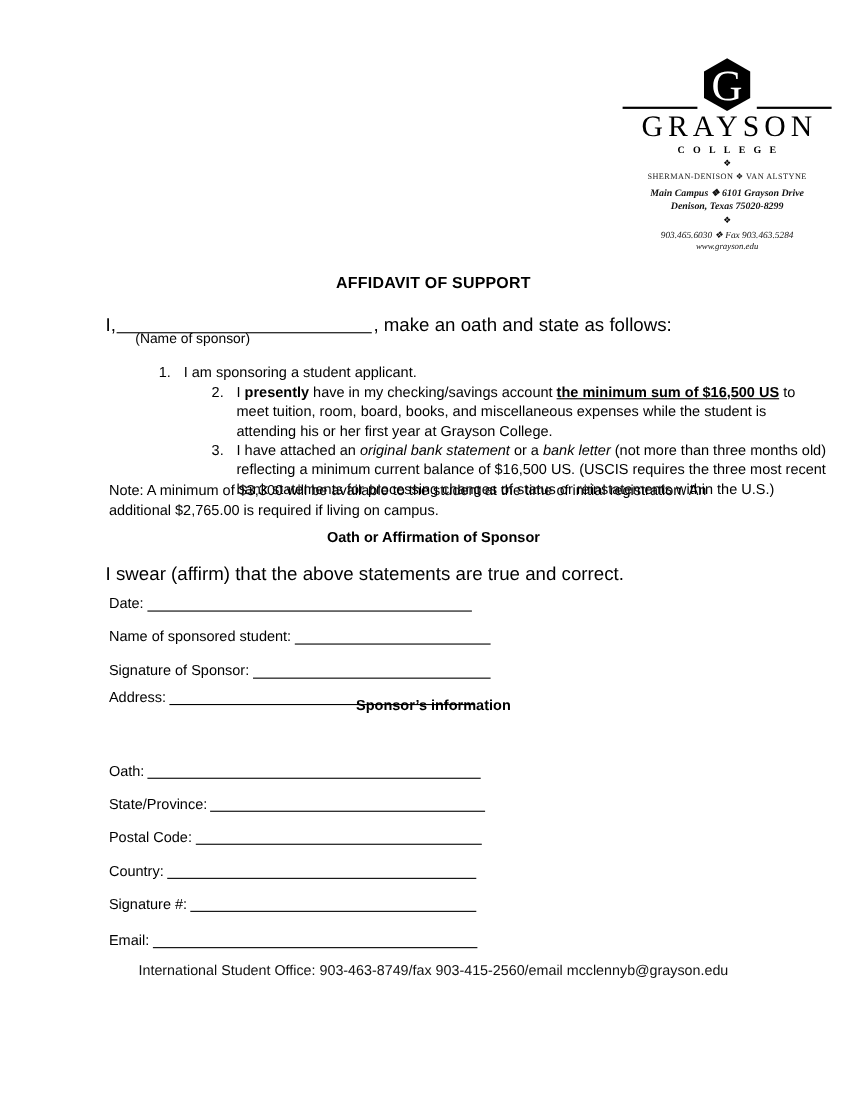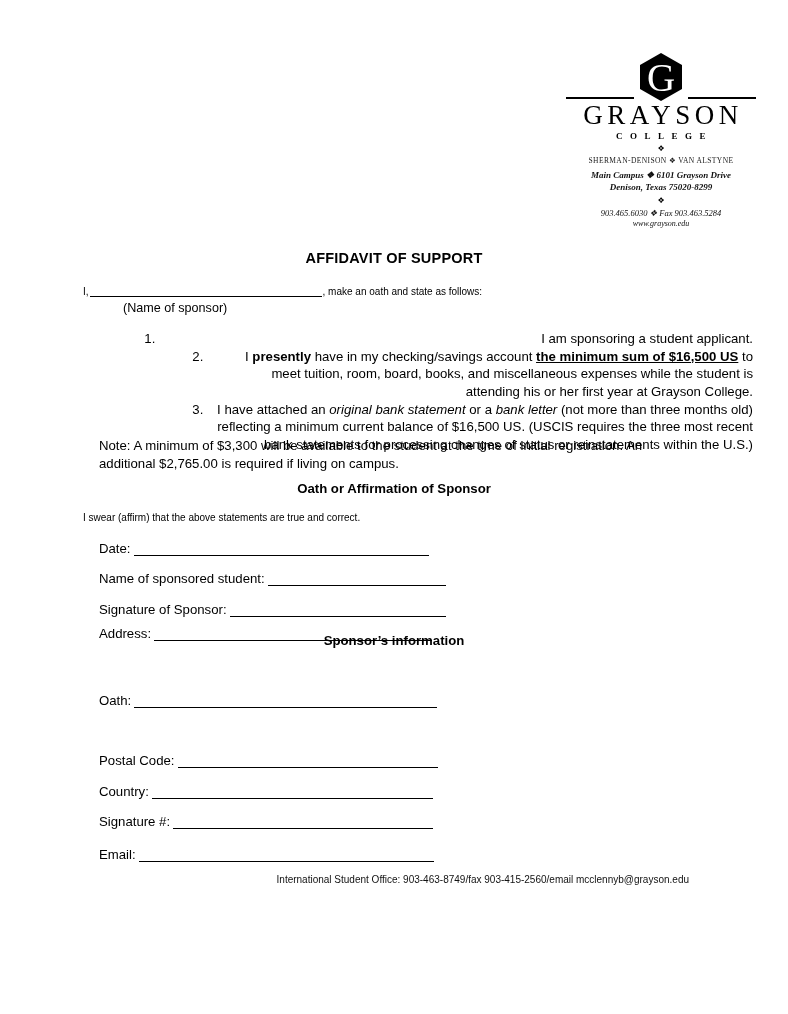--- a/index.html
+++ b/index.html
@@ -120,23 +120,23 @@
     left: 99px;
     width: 590px;
     text-align: center;
     font-size: 14.5px;
     font-weight: bold;
     letter-spacing: 0.2px;
   }
 
   .body-text {
     position: absolute;
-    left: 83px;
+    left: 96px;
     width: 594px;
-    font-size: 10px;
+    font-size: 17px;
     line-height: 1.32;
   }
 
   .oath-line { top: 285px; }
   .oath-line .blank { display: inline-block; border-bottom: 1px solid #000; width: 232px; margin: 0 1px; vertical-align: -2px; }
   .sponsor-hint {
     position: absolute;
     top: 301px;
     left: 123px;
     font-size: 12.6px;
@@ -144,21 +144,20 @@
 
   ol.claims {
     position: absolute;
     top: 330px;
     left: 99px;
     width: 594px;
     margin: 0;
     padding-left: 60px;
     font-size: 13.2px;
     line-height: 1.335;
-    text-align: right;
   }
   ol.claims li { padding-left: 8px; margin: 0; }
   ol.claims li + li { margin-top: 0px; margin-left: 48px; }
   .bu { font-weight: bold; text-decoration: underline; }
   .b  { font-weight: bold; }
   .i  { font-style: italic; }
 
   .note {
     position: absolute;
     top: 437px;
@@ -204,22 +203,22 @@
   .f-postal   { top: 753px; }
   .f-country  { top: 784px; }
   .f-phone    { top: 814px; }
   .f-email    { top: 847px; }
 
   .footer {
     position: absolute;
     top: 874px;
     left: 99px;
     width: 590px;
-    text-align: right;
-    font-size: 10px;
+    text-align: center;
+    font-size: 13px;
     color: #111;
   }
 </style>
 </head>
 <body>
 
 <div class="page">
 
   <div class="letterhead">
 
@@ -276,20 +275,23 @@
   </div>
 
   <div class="section-head head-sponsor-info">Sponsor’s information</div>
 
   <div class="field f-address">
     <span>Address:</span><span class="rule" style="width: 278px;"></span>
   </div>
   <div class="field f-city">
     <span>Oath:</span><span class="rule" style="width: 303px;"></span>
   </div>
+  <div class="field f-state">
+    <span>State/Province:</span><span class="rule" style="width: 250px;"></span>
+  </div>
   <div class="field f-postal">
     <span>Postal Code:</span><span class="rule" style="width: 260px;"></span>
   </div>
   <div class="field f-country">
     <span>Country:</span><span class="rule" style="width: 281px;"></span>
   </div>
   <div class="field f-phone">
     <span>Signature #:</span><span class="rule" style="width: 260px;"></span>
   </div>
   <div class="field f-email">

